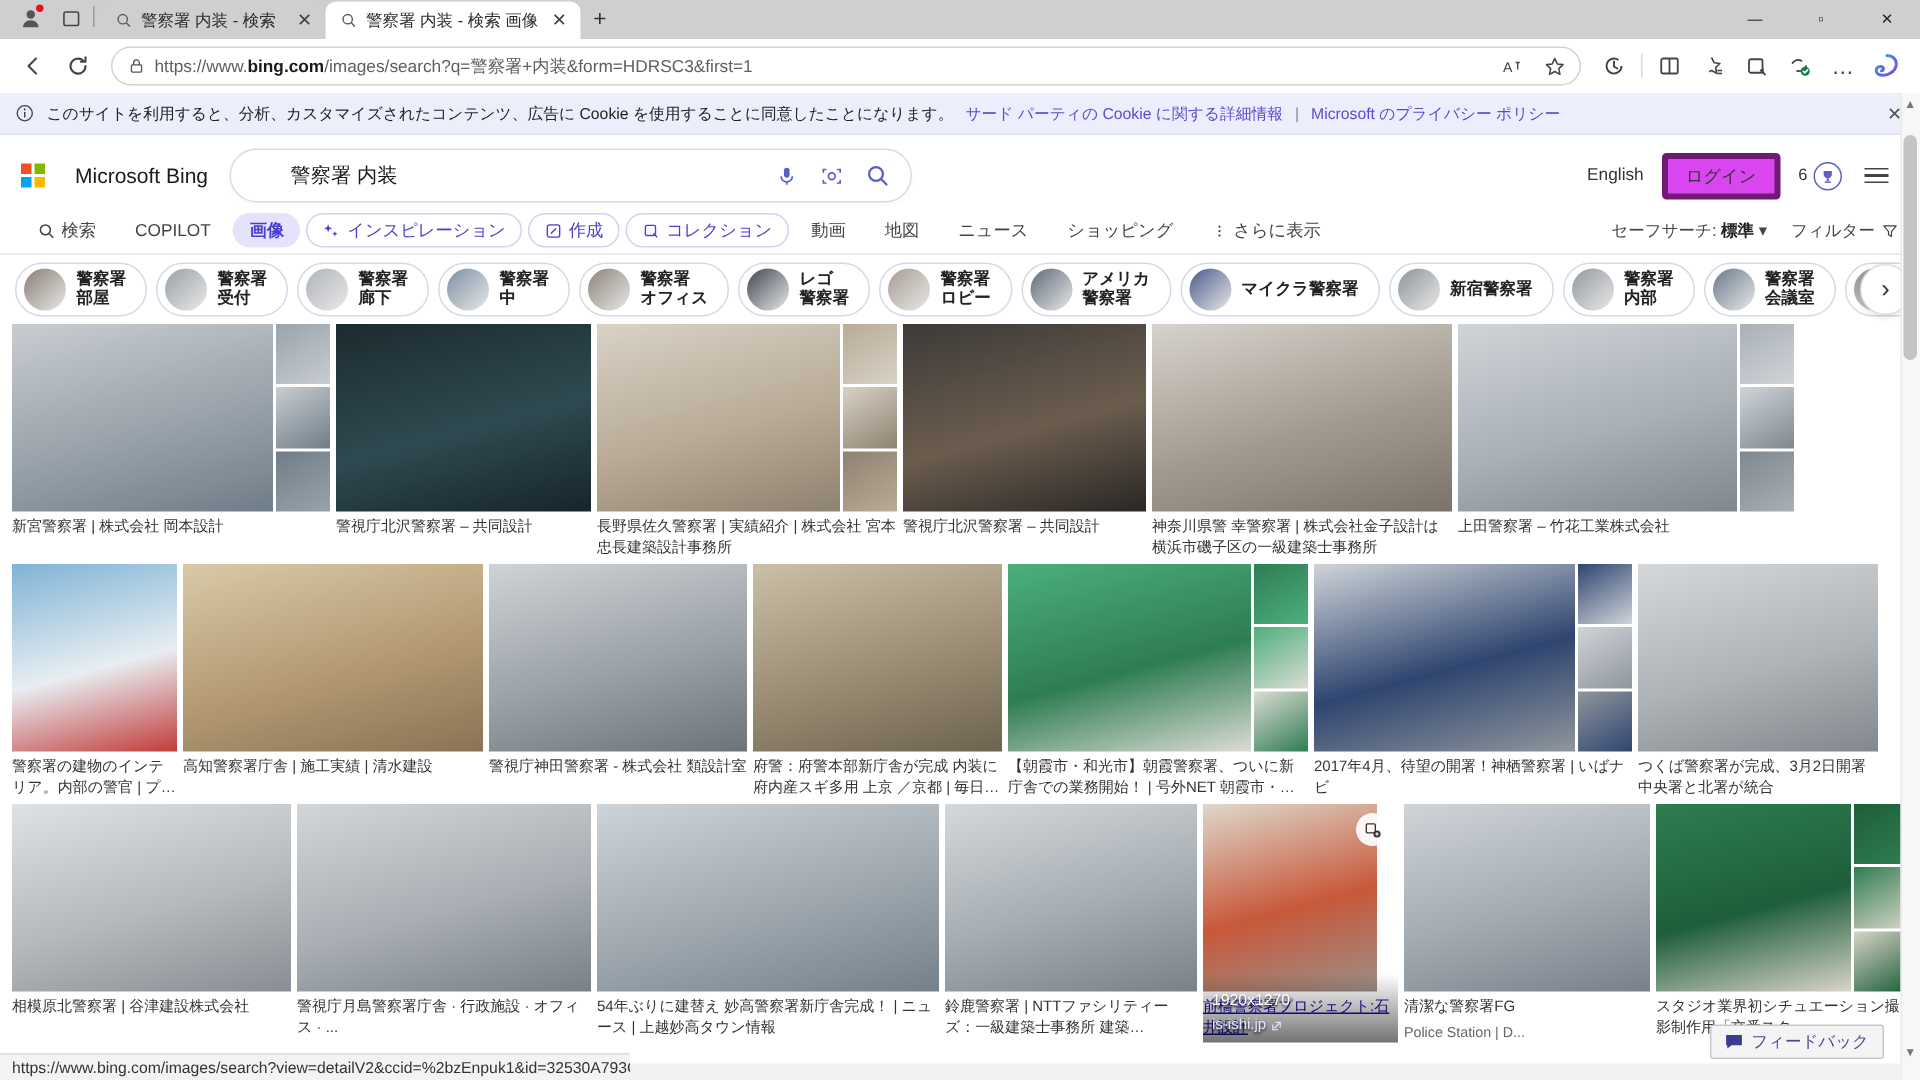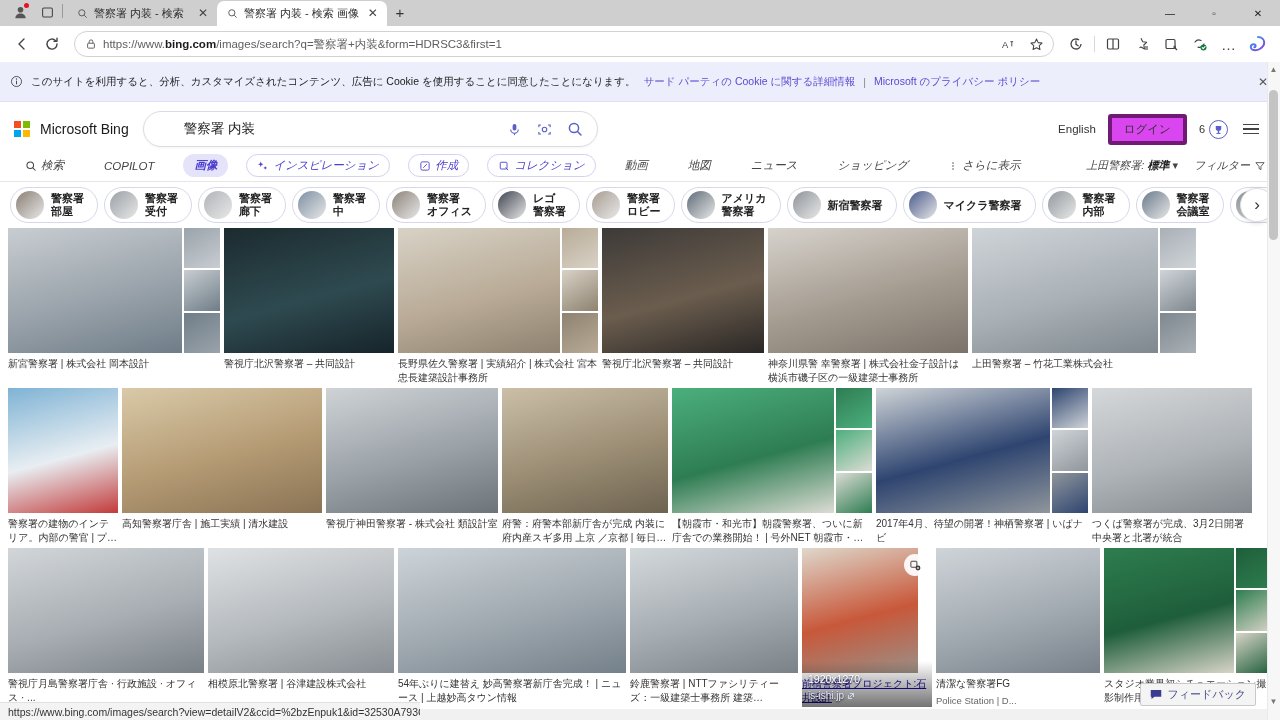--- a/index.html
+++ b/index.html
@@ -77,36 +77,36 @@
   .tb-right { display: flex; align-items: center; gap: 1px; }
   .tb-sep { width: 1px; height: 16px; background: #d8d8d8; margin: 0 3px; }
 
   
   .page {
     position: absolute; top: 62px; left: 0; width: 1280px; height: 658px;
     background: #ffffff; overflow: hidden;
   }
 
   .cookie-bar {
-    height: 40px; background: #eceefc; border-bottom: 1px solid #dcdff5;
+    height: 28px; background: #eceefc; border-bottom: 1px solid #dcdff5;
     display: flex; align-items: center; padding: 0 10px; gap: 8px;
     font-size: 10.5px; color: #222; position: relative;
   }
   .cookie-link { color: #1a0dab; }
   .cookie-link.purple { color: #5a4ad1; }
   .cookie-sep { color: #888; }
   .cookie-close {
     position: absolute; right: 12px; font-size: 12px; color: #555;
   }
 
   .bing-header {
     height: 42px; display: flex; align-items: center; padding: 0 14px; gap: 14px;
     margin-top: 6px;
   }
-  .bing-logo { display: flex; align-items: center; gap: 10px; flex-shrink: 0; }
+  .bing-logo { display: flex; align-items: center; gap: 20px; flex-shrink: 0; }
   .ms-squares { display: grid; grid-template-columns: 7px 7px; grid-template-rows: 7px 7px; gap: 2px; }
   .sq1 { background: #f25022; } .sq2 { background: #7fba00; }
   .sq3 { background: #00a4ef; } .sq4 { background: #ffb900; }
   .bing-word { font-size: 14px; color: #1a1a1a; }
 
   .searchbox {
     width: 455px; height: 36px; border: 1px solid #dadce0; border-radius: 18px;
     display: flex; align-items: center; padding: 0 12px 0 16px; gap: 10px;
     background: #fff; box-shadow: 0 1px 3px rgba(0,0,0,0.04);
   }
@@ -124,21 +124,21 @@
   .rewards { display: flex; align-items: center; gap: 4px; font-size: 11px; color: #333; }
   .rewards-badge {
     width: 19px; height: 19px; border-radius: 50%; border: 1.6px solid #5b5fc7;
     display: flex; align-items: center; justify-content: center; color: #5b5fc7; font-size: 10px;
   }
   .hamburger { display: flex; flex-direction: column; gap: 3px; padding: 3px; }
   .hamburger span { display: block; width: 16px; height: 1.6px; background: #444; }
 
   .navbar {
     height: 32px; display: flex; align-items: center; padding: 0 14px;
-    border-bottom: 1px solid #e6e6e6; gap: 18px; position: relative; font-style: italic;
+    border-bottom: 1px solid #e6e6e6; gap: 4px; position: relative;
   }
   .nav-item {
     font-size: 11.5px; color: #444; padding: 4px 11px; display: flex;
     align-items: center; gap: 4px; border-radius: 13px; white-space: nowrap;
   }
   .nav-item.active-pill { background: #e5e3fa; color: #4b3fcf; font-weight: 600; }
   .nav-item.outlined {
     border: 1px solid #d3d1f0; color: #4b3fcf; padding: 3px 10px;
   }
   .nav-right {
@@ -482,21 +482,21 @@
         <svg width="10" height="12" viewBox="0 0 8 16">
             <circle cx="4" cy="4" r="1" fill="#444"></circle>
             <circle cx="4" cy="8" r="1" fill="#444"></circle>
             <circle cx="4" cy="12" r="1" fill="#444"></circle>
           </svg>
         <span>さらに表示</span>
       </span>
 
       <div class="nav-right">
         <span class="safesearch">
-          <span>上田警察署:</span> <b>標準</b> ▾
+          <span>セーフサーチ:</span> <b>標準</b> ▾
         </span>
         <span style="display:flex;align-items:center;gap:4px;">
           <span>フィルター</span>
           <svg width="12" height="12" viewBox="0 0 16 16">
               <path d="M2.5 3.5h11L9.3 8.6v4.2l-2.6-1.4V8.6z" fill="none" stroke="#444" stroke-width="1.1" stroke-linejoin="round"></path>
             </svg>
         </span>
       </div>
     </div>
 
@@ -535,26 +535,26 @@
           <span class="chip-thumb" style="background:linear-gradient(135deg,#a79d91,#e8e8e8)"></span>
           <span class="chip-label">警察署
 ロビー</span>
         </div>
         <div class="chip">
           <span class="chip-thumb" style="background:linear-gradient(135deg,#5f6b78,#e8e8e8)"></span>
           <span class="chip-label">アメリカ
 警察署</span>
         </div>
         <div class="chip">
+          <span class="chip-thumb" style="background:linear-gradient(135deg,#4a5a8c,#e8e8e8)"></span>
+          <span class="chip-label">マイクラ警察署</span>
+        </div>
+        <div class="chip">
           <span class="chip-thumb" style="background:linear-gradient(135deg,#8e949a,#e8e8e8)"></span>
           <span class="chip-label">新宿警察署</span>
-        </div>
-        <div class="chip">
-          <span class="chip-thumb" style="background:linear-gradient(135deg,#4a5a8c,#e8e8e8)"></span>
-          <span class="chip-label">マイクラ警察署</span>
         </div>
         <div class="chip">
           <span class="chip-thumb" style="background:linear-gradient(135deg,#93999e,#e8e8e8)"></span>
           <span class="chip-label">警察署
 内部</span>
         </div>
         <div class="chip">
           <span class="chip-thumb" style="background:linear-gradient(135deg,#6a7a8c,#e8e8e8)"></span>
           <span class="chip-label">警察署
 会議室</span>
@@ -669,31 +669,31 @@
             <div class="tile-cap">2017年4月、待望の開署！神栖警察署 | いばナビ</div>
           </div>
           <div class="tile" style="width: 160px;">
             <div class="tile-imgs" style="width:160px">
               <div class="tile-main" style="width:160px;background:linear-gradient(165deg,#d5d8da 0%,#aeb3b7 55%,#82888d 100%)"></div>
             </div>
             <div class="tile-cap">つくば警察署が完成、3月2日開署 中央署と北署が統合</div>
           </div>
         </div>
         <div class="grid-row">
+          <div class="tile" style="width: 186px;">
+            <div class="tile-imgs" style="width:186px">
+              <div class="tile-main" style="width:186px;background:linear-gradient(165deg,#dfe2e4 0%,#b4b9bd 55%,#888e93 100%)"></div>
+            </div>
+            <div class="tile-cap">相模原北警察署 | 谷津建設株式会社</div>
+          </div>
           <div class="tile" style="width: 196px;">
             <div class="tile-imgs" style="width:196px">
               <div class="tile-main" style="width:196px;background:linear-gradient(165deg,#d2d6d9 0%,#a8aeb3 55%,#7a8186 100%)"></div>
             </div>
             <div class="tile-cap">警視庁月島警察署庁舎 · 行政施設 · オフィス · ...</div>
-          </div>
-          <div class="tile" style="width: 186px;">
-            <div class="tile-imgs" style="width:186px">
-              <div class="tile-main" style="width:186px;background:linear-gradient(165deg,#dfe2e4 0%,#b4b9bd 55%,#888e93 100%)"></div>
-            </div>
-            <div class="tile-cap">相模原北警察署 | 谷津建設株式会社</div>
           </div>
           <div class="tile" style="width: 228px;">
             <div class="tile-imgs" style="width:228px">
               <div class="tile-main" style="width:228px;background:linear-gradient(165deg,#cdd4d9 0%,#9fa8af 55%,#74808a 100%)"></div>
             </div>
             <div class="tile-cap">54年ぶりに建替え 妙高警察署新庁舎完成！ | ニュース | 上越妙高タウン情報</div>
           </div>
           <div class="tile" style="width: 168px;">
             <div class="tile-imgs" style="width:168px">
               <div class="tile-main" style="width:168px;background:linear-gradient(165deg,#d3d8db 0%,#a6adb2 55%,#7a8287 100%)"></div>

